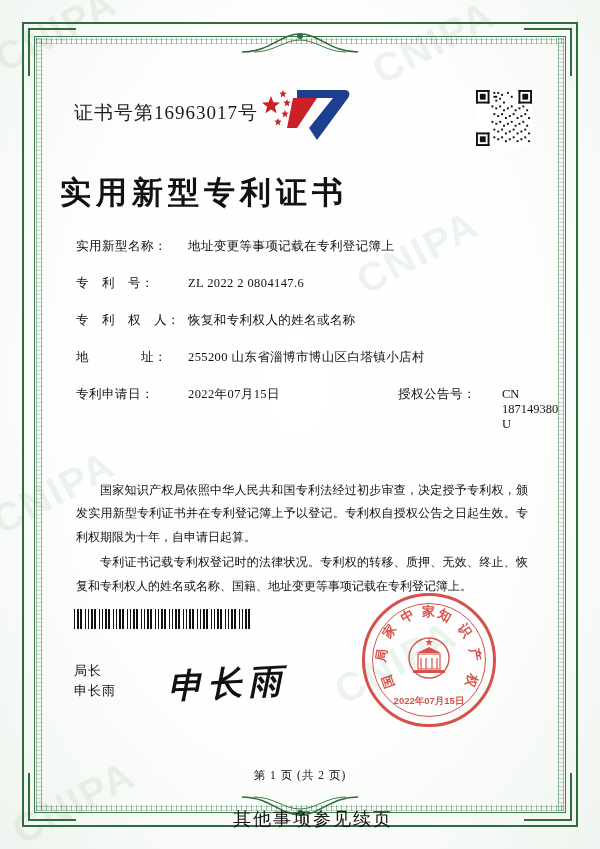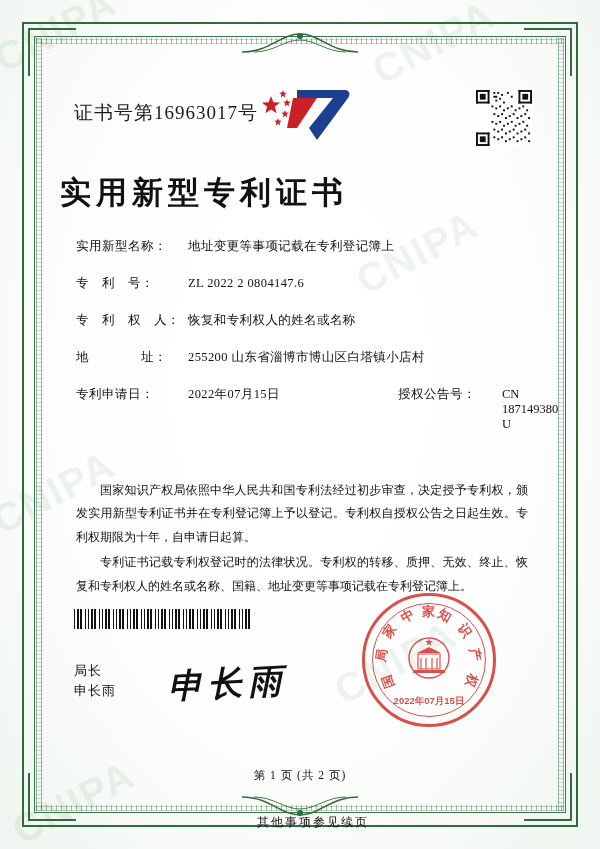--- a/index.html
+++ b/index.html
@@ -241,21 +241,21 @@
     text-align: center;
     font-size: 11.5px;
     color: #111;
     letter-spacing: 1px;
   }
 
   .footer-note {
     position: absolute;
     left: 0; right: 0; bottom: 18px;
     text-align: center;
-    font-size: 12px;
+    font-size: 18px;
     color: #111;
     letter-spacing: 2px;
     padding-left: 26px;
   }
 </style>
 </head>
 <body>
 
 <div class="page">
 

